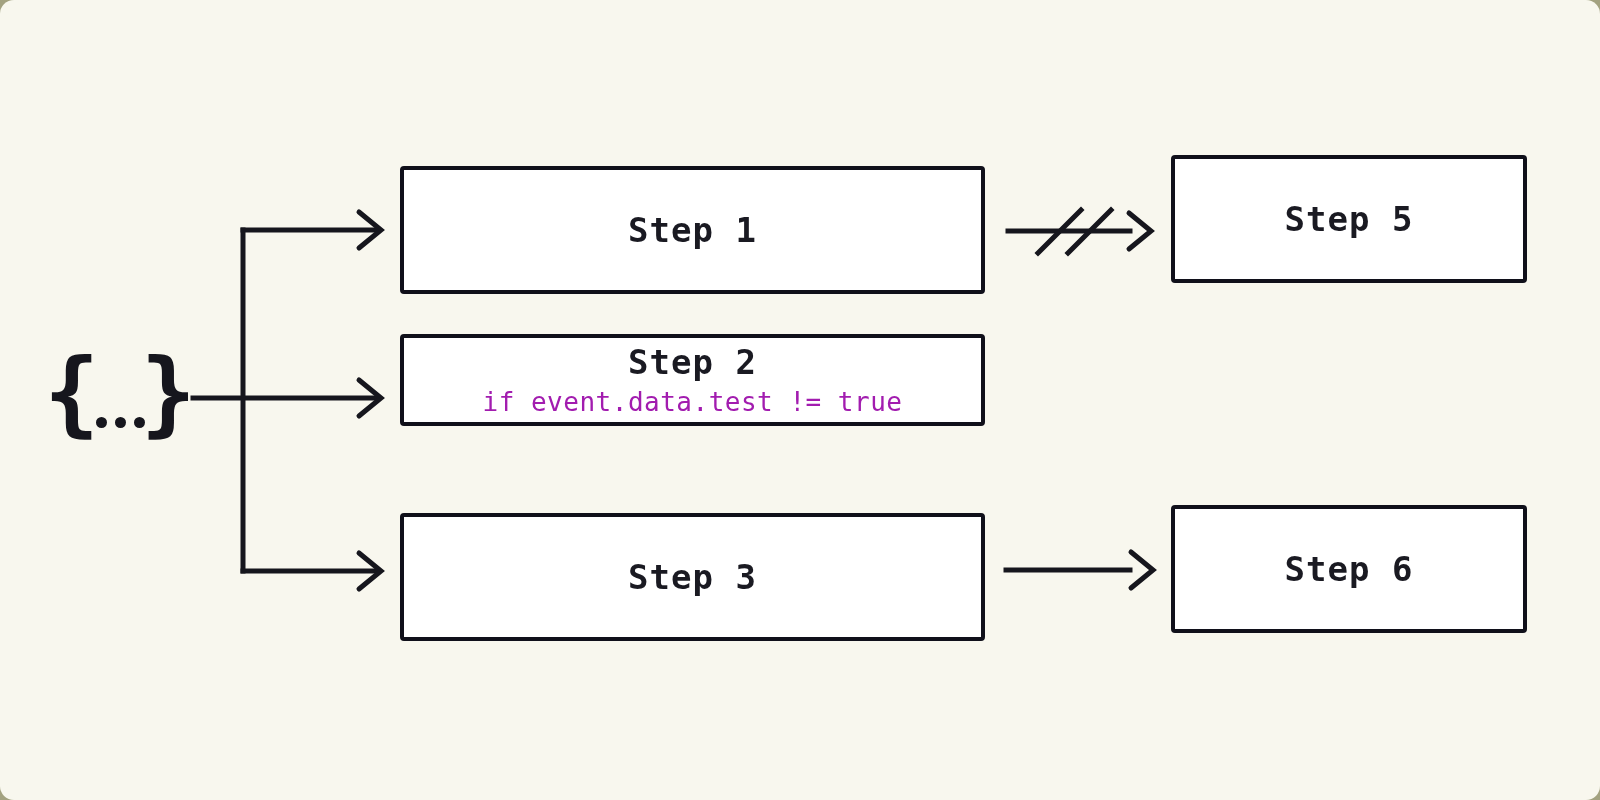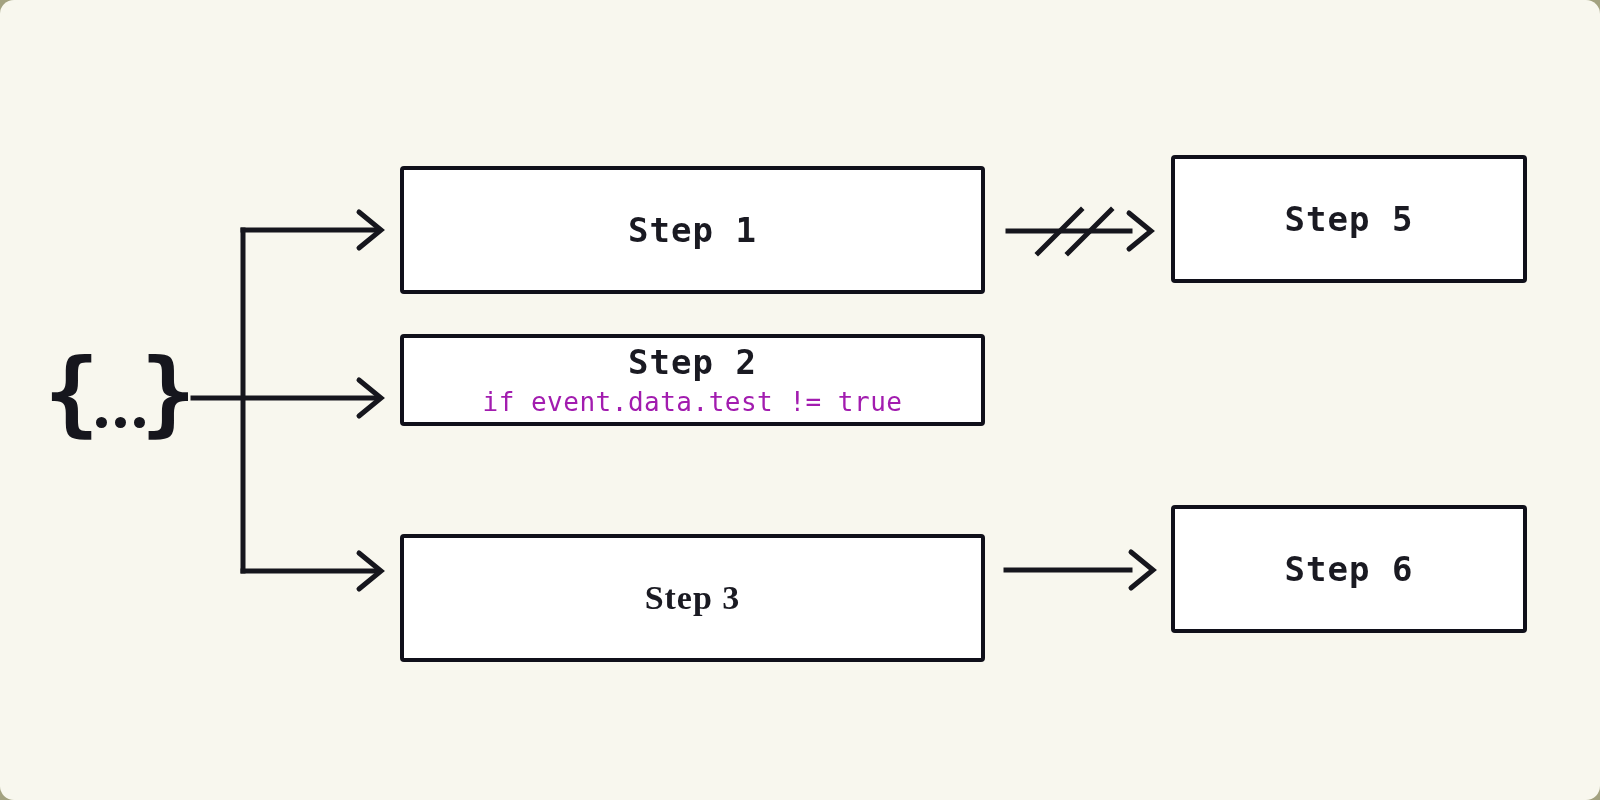--- a/index.html
+++ b/index.html
@@ -44,21 +44,21 @@
     font-size: 26px;
     line-height: 1;
     letter-spacing: 0.5px;
     color: #a21caf;
   }
   .step-cond:empty { display: none; }
 
   
   #node-step1 { left: 400px;  top: 166px; width: 585px; height: 128px; }
   #node-step2 { left: 400px;  top: 334px; width: 585px; height: 92px; }
-  #node-step3 { left: 400px;  top: 534px; width: 585px; height: 128px; font-family: Liberation Serif, serif; }
+  #node-step3 { left: 400px;  top: 513px; width: 585px; height: 128px; }
   #node-step5 { left: 1171px; top: 155px; width: 356px; height: 128px; }
   #node-step6 { left: 1171px; top: 505px; width: 356px; height: 128px; }
 
   
   .trigger-icon {
     position: absolute;
     left: 64px; top: 348px;
     width: 112px; height: 100px;
     display: flex;
     align-items: center;

